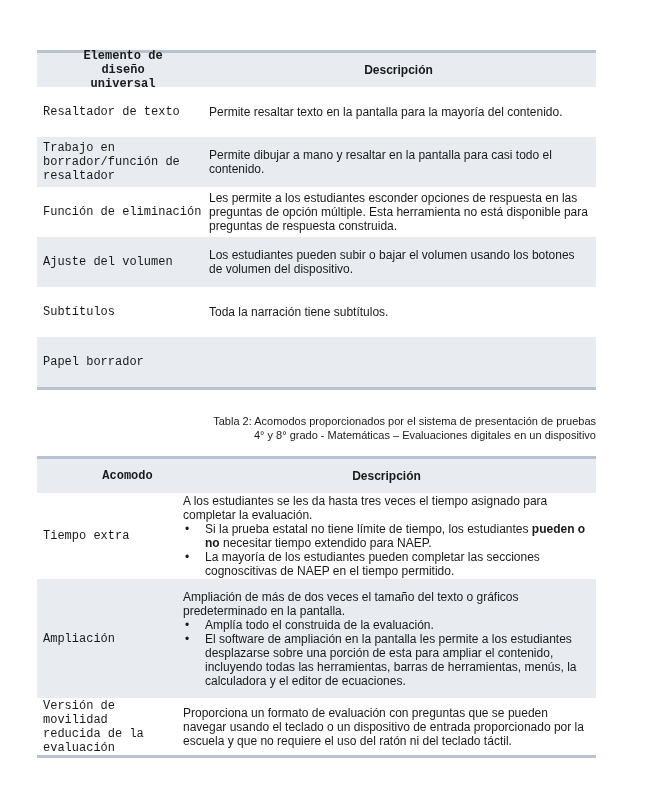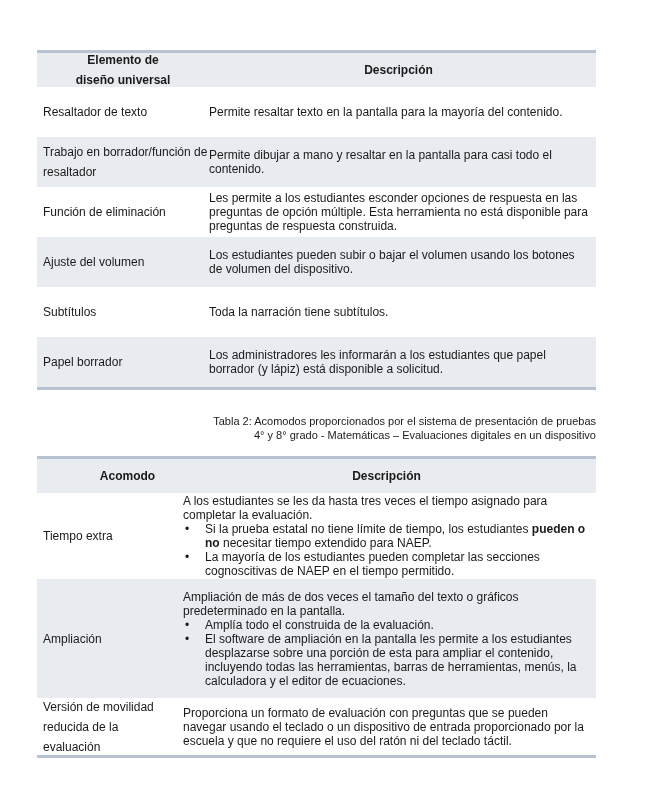--- a/index.html
+++ b/index.html
@@ -7,21 +7,21 @@
     width: 653px; height: 802px; position: relative; overflow: hidden;
     font-family: "Liberation Sans", sans-serif; font-size: 12px; color: #1a1a1a;
   }
   .tbl { position: absolute; left: 37px; width: 559px; border-collapse: collapse; }
   .tbl-top { border-top: 3px solid #b8c3d1; }
   .tbl-bottom { border-bottom: 3px solid #b8c3d1; }
   .row { display: flex; align-items: center; }
   .row.grey { background: #e8ebf0; }
   .row.white { background: #ffffff; }
   .hdr { background: #e8ebf0; font-weight: bold; }
-  .c1 { box-sizing: border-box; padding-left: 6px; line-height: 20px; }
+  .c1 { box-sizing: border-box; padding-left: 6px; line-height: 14px; font-family: Liberation Mono, monospace; }
   .c2 { box-sizing: border-box; line-height: 14px; }
   #t1 { top: 50px; }
   #t1 .c1 { width: 172px; }
   #t1 .c2 { width: 387px; padding-right: 8px; }
   #t1 .hdr .c1 { text-align: center; padding-left: 0; }
   #t1 .hdr .c2 { text-align: center; }
   .caption {
     position: absolute; left: 37px; width: 559px; top: 414px;
     text-align: right; font-weight: normal; font-size: 11px; line-height: 14px;
   }
@@ -58,21 +58,20 @@
   <div class="row grey" style="height:50px">
     <div class="c1">Ajuste del volumen</div>
     <div class="c2">Los estudiantes pueden subir o bajar el volumen usando los botones de volumen del dispositivo.</div>
   </div>
   <div class="row white" style="height:50px">
     <div class="c1">Subtítulos</div>
     <div class="c2">Toda la narración tiene subtítulos.</div>
   </div>
   <div class="row grey" style="height:50px">
     <div class="c1">Papel borrador</div>
-    <div class="c2">Los administradores les informarán a los estudiantes que papel borrador (y lápiz) está disponible a solicitud.</div>
   </div>
 </div>
 
 <div class="caption">
   <div>Tabla 2: Acomodos proporcionados por el sistema de presentación de pruebas</div>
   <div>4° y 8° grado - Matemáticas – Evaluaciones digitales en un dispositivo</div>
 </div>
 
 <div class="tbl tbl-top tbl-bottom" id="t2">
   <div class="row hdr" style="height:34px">

